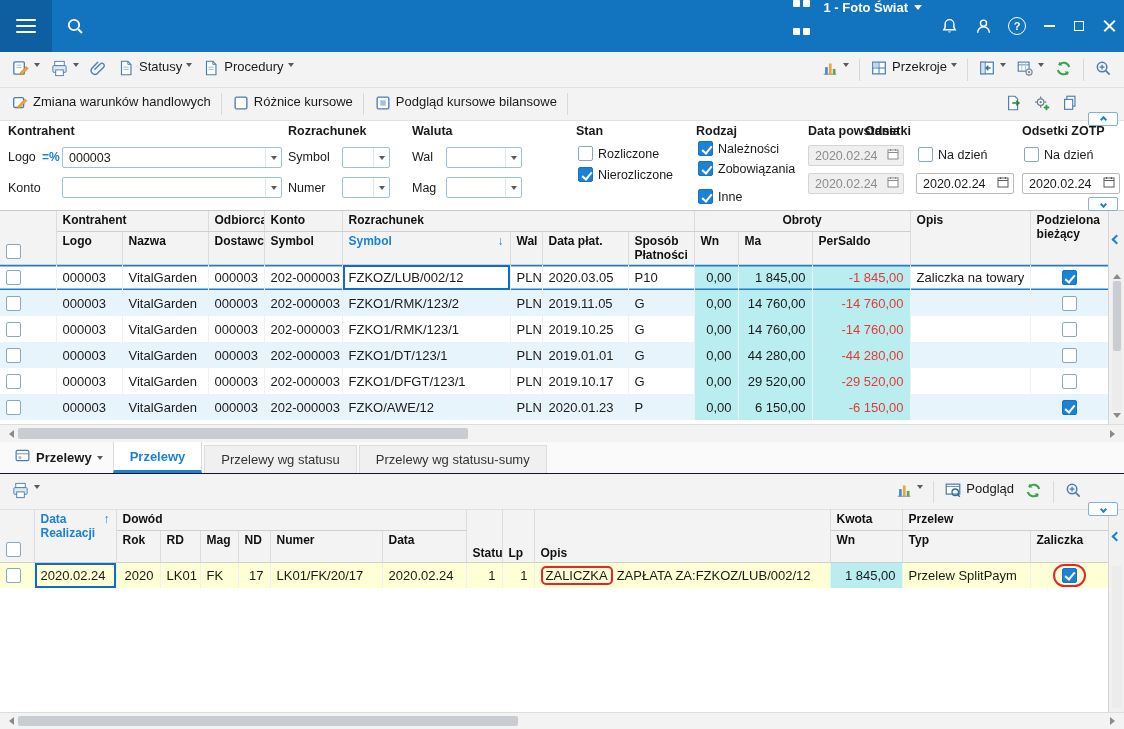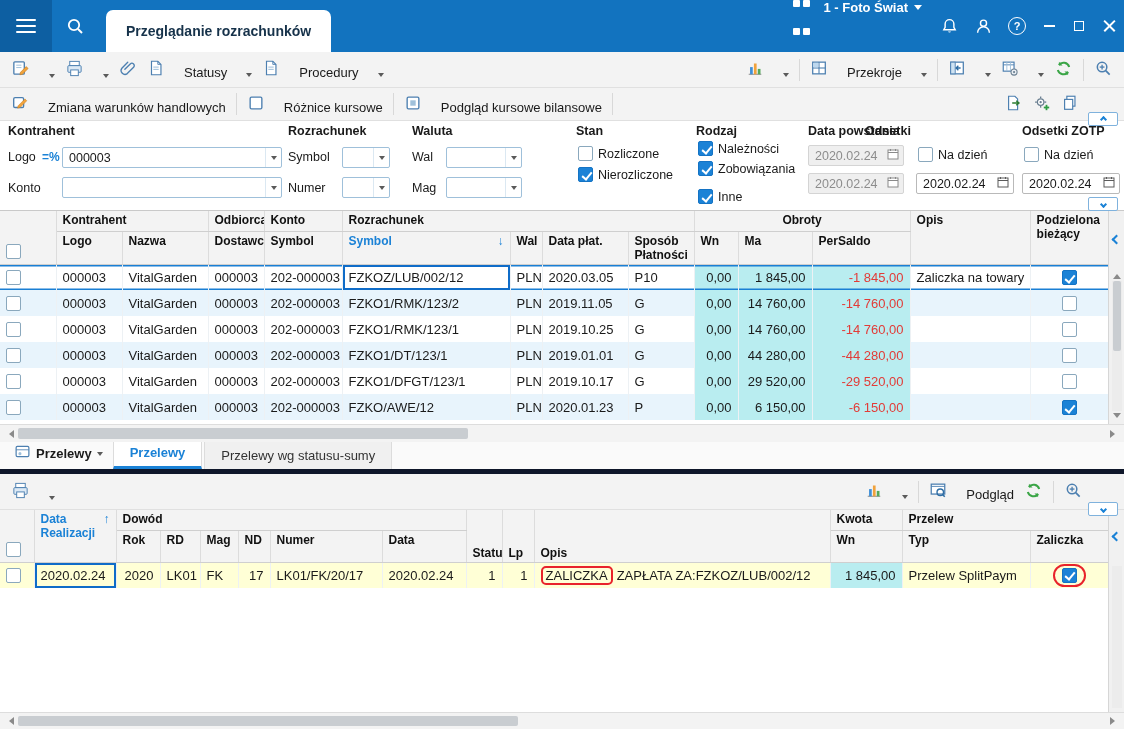--- a/index.html
+++ b/index.html
@@ -29,21 +29,21 @@
   .max-glyph{width:10px;height:10px;border:1.5px solid #fff}
   .close-glyph{position:relative;width:13px;height:13px}
   .close-glyph::before,.close-glyph::after{content:"";position:absolute;left:-1px;top:5.5px;width:15px;height:1.8px;background:#fff}
   .close-glyph::before{transform:rotate(45deg)} .close-glyph::after{transform:rotate(-45deg)}
 
   
   .toolbar{background:#f3f3f3;border-bottom:1px solid #e0e0e0;display:flex;align-items:center;padding:0 6px;flex:none}
   #toolbar1{height:36px}
   #toolbar2{height:33px}
   #toolbar3{height:36px}
-  .tbtn{display:flex;align-items:flex-end;gap:19px;padding:2px 5px;border-radius:3px;cursor:pointer;white-space:nowrap}
+  .tbtn{display:flex;align-items:flex-start;gap:4px;padding:2px 5px;border-radius:3px;cursor:pointer;white-space:nowrap}
   .tlabel{font-size:13px;color:#1a1a1a}
   .caret{width:0;height:0;border:3.5px solid transparent;border-top:4.5px solid #5a5a5a;margin-top:4px}
   .vsep{width:1px;height:22px;background:#d8d8d8;margin:0 5px;flex:none}
   .mlauto{margin-left:auto}
 
   
   .filters{height:90px;flex:none;background:#fff;border-bottom:1px solid #c9c9c9;position:relative;font-size:12.5px}
   .fhead{position:absolute;top:3px;font-weight:bold;white-space:nowrap}
   .flabel{position:absolute;white-space:nowrap}
   .fop{position:absolute;color:#1b82d6;font-weight:bold;font-size:12px;cursor:pointer}
@@ -108,21 +108,21 @@
   .tri-left{position:absolute;left:5px;top:50%;margin-top:-4px;border:4px solid transparent;border-right:5px solid #8a8a8a}
   .tri-right{position:absolute;right:5px;top:50%;margin-top:-4px;border:4px solid transparent;border-left:5px solid #8a8a8a}
   .hthumb{position:absolute;top:3px;bottom:3px;background:#c9cdd1;border-radius:2px}
 
   
   .collapsebtn{position:absolute;width:30px;height:14px;background:#fff;border:1px solid #7fb2dd;display:flex;
                align-items:center;justify-content:center;z-index:10;cursor:pointer;border-radius:2px}
   .collapsebtn .chev{width:5px;height:5px}
 
   
-  .btabs{height:32px;flex:none;background:#fafafa;border-bottom:5px solid #0f172a;display:flex;align-items:flex-end;padding:0 4px}
+  .btabs{height:32px;flex:none;background:#fafafa;border-bottom:1px solid #0f172a;display:flex;align-items:flex-end;padding:0 4px}
   .selectorbtn{display:flex;align-items:center;gap:5px;padding:0 10px;height:32px;font-weight:bold;cursor:pointer;white-space:nowrap}
   .tab{height:28px;display:flex;align-items:center;padding:0 16px;font-size:13px;background:#f0f0f0;
        border:1px solid #dcdcdc;border-bottom:none;margin-right:2px;color:#333;cursor:pointer;white-space:nowrap}
   .tab.active{background:#fff;color:#1b82d6;font-weight:bold;border-bottom:3px solid #1b82d6;height:32px}
 
   .fill{flex:1;background:#fff}
   .two-line div{line-height:14px}
 </style>
 </head>
 <body>
@@ -134,23 +134,20 @@
         <i></i>
         <i></i>
         <i></i>
       </div>
     <div class="tb-iconbtn">
       <svg width="20" height="20" viewBox="0 0 20 20">
           <circle cx="9" cy="9" r="5.2" fill="none" stroke="#fff" stroke-width="1.8"></circle>
           <line x1="13" y1="13" x2="17" y2="17" stroke="#fff" stroke-width="2"></line>
         </svg>
     </div>
-    <div class="doc-tab">
-        <span>Przeglądanie rozrachunków</span>
-      </div>
     <div class="tb-right">
       <div class="apps">
           <i></i>
           <i></i>
           <i></i>
           <i></i>
         </div>
       <span class="company">1 - Foto Świat</span>
       <span class="caret-w"></span>
       <div class="tb-ico">
@@ -655,20 +652,23 @@
       <span><svg width="17" height="17" viewBox="0 0 20 20">
             <rect x="2.5" y="4" width="15" height="12" rx="1.5" fill="#fff" stroke="#4c7fb0" stroke-width="1.4"></rect>
             <line x1="2.5" y1="8" x2="17.5" y2="8" stroke="#4c7fb0"></line>
             <circle cx="7" cy="12.5" r="1.8" fill="#9fc0da"></circle>
           </svg></span>
       <span>Przelewy</span>
       <span class="caret"></span>
     </div>
     <div class="tab active">
         <span>Przelewy</span>
+      </div>
+    <div class="tab">
+        <span>Przelewy wg statusu</span>
       </div>
     <div class="tab">
         <span>Przelewy wg statusu-sumy</span>
       </div>
   </div>
 
   <div class="toolbar" id="toolbar3">
     <div class="tbtn">
       <span><svg width="19" height="19" viewBox="0 0 20 20">
             <rect x="5" y="2.5" width="10" height="4.5" fill="#fff" stroke="#4c7fb0"></rect>

